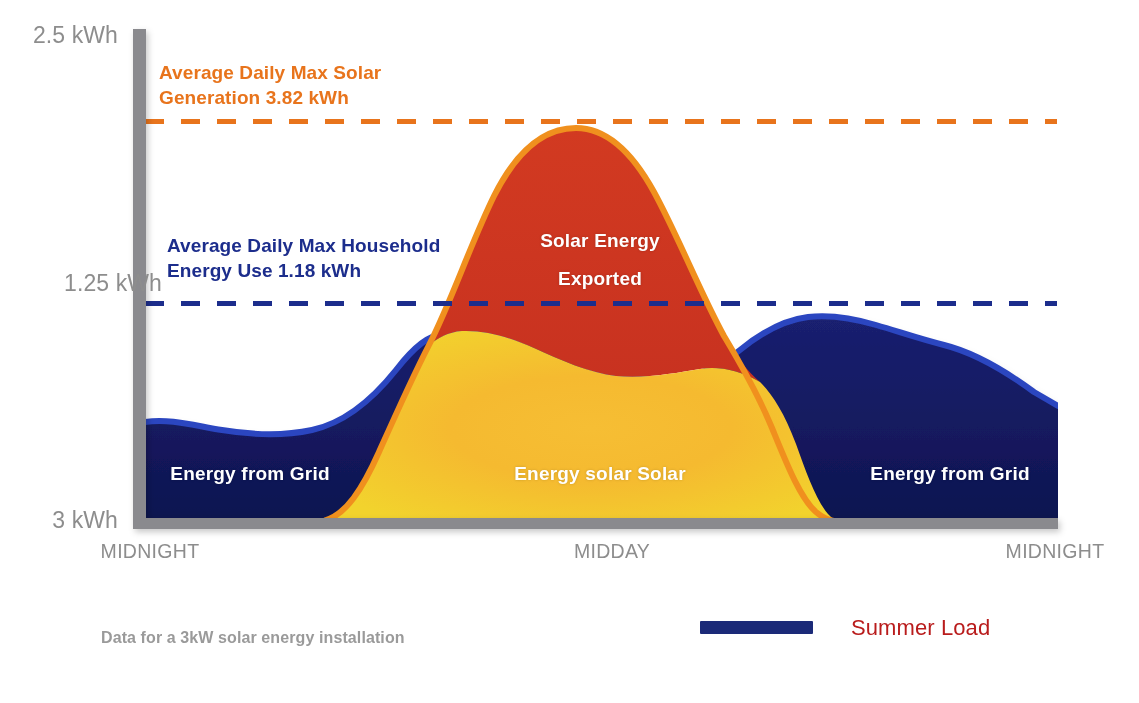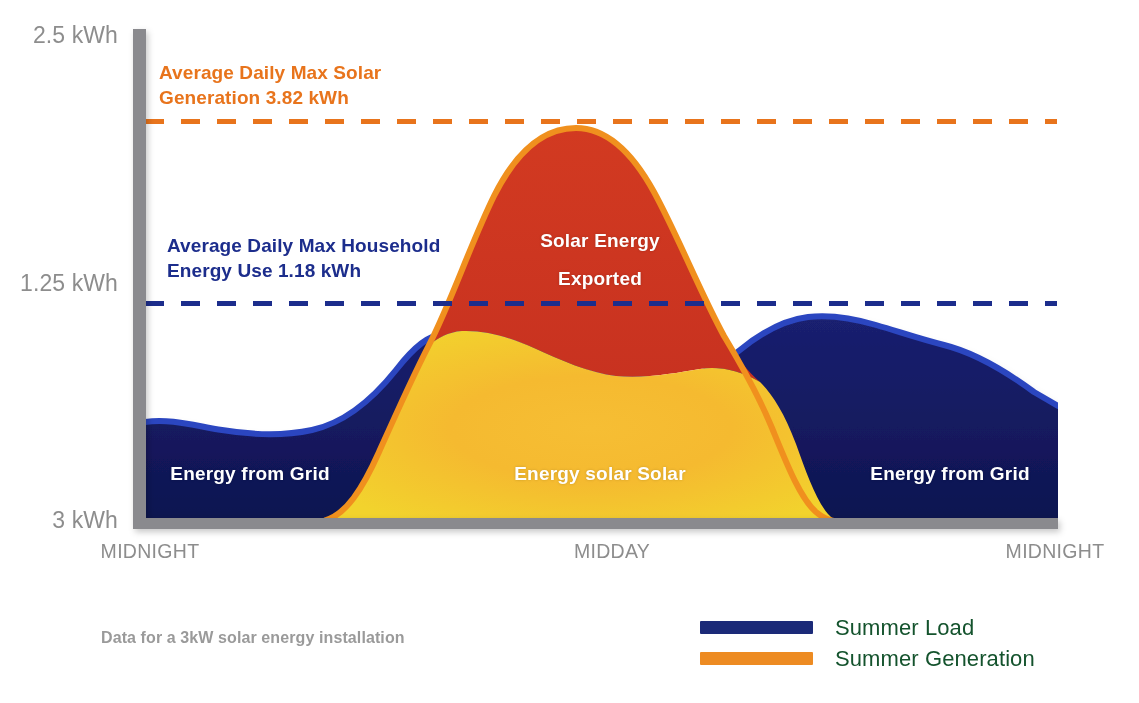--- a/index.html
+++ b/index.html
@@ -35,21 +35,21 @@
   }
 
   .caption{
     position:absolute;color:#9a9a9a;font-size:16px;font-weight:bold;
     white-space:nowrap;letter-spacing:.1px;
   }
 
   #legend{position:absolute;left:700px;top:612px;}
   .legend-row{display:flex;align-items:center;height:31px;}
   .swatch{width:113px;height:13px;border-radius:1px;margin-right:22px;flex:0 0 auto;}
-  .legend-text{color:#14532d;font-size:22px;font-weight:400;white-space:nowrap;letter-spacing:.1px;}
+  .legend-text{color:#b91c1c;font-size:22px;font-weight:400;white-space:nowrap;letter-spacing:.1px;margin-left:16px;}
 </style>
 </head>
 <body>
 
 <div id="chart-root">
 
   <svg id="plot" viewBox="0 0 1139 703">
     <defs>
       <linearGradient id="gNavy" x1="0" y1="0" x2="0" y2="1">
         <stop offset="0%" stop-color="#1A2070"></stop>
@@ -157,21 +157,21 @@
     <line x1="145" y1="121.5" x2="1057" y2="121.5" stroke="#E8741C" stroke-width="5" stroke-dasharray="19 17" stroke-linecap="butt"></line>
     <line x1="145" y1="303.5" x2="1057" y2="303.5" stroke="#1C2D8C" stroke-width="5" stroke-dasharray="19 17" stroke-linecap="butt"></line>
 
     <g filter="url(#axShadow)">
       <rect x="133" y="29" width="13" height="489" fill="#8a8a8e"></rect>
       <rect x="133" y="518" width="925" height="11" fill="#8a8a8e"></rect>
     </g>
   </svg>
 
   <div class="ylab" style="left:0px;top:22px;width:118px;">2.5 kWh</div>
-  <div class="ylab" style="left:0px;top:270px;width:118px;">1.25 kWh</div>
+  <div class="ylab" style="left:0px;top:270px;width:118px;padding-left:44px;">1.25 kWh</div>
   <div class="ylab" style="left:0px;top:507px;width:118px;">3 kWh</div>
 
   <div class="xlab" style="left:60px;top:540px;width:180px;">MIDNIGHT</div>
   <div class="xlab" style="left:522px;top:540px;width:180px;">MIDDAY</div>
   <div class="xlab" style="left:965px;top:540px;width:180px;">MIDNIGHT</div>
 
   <div class="annot solar" style="left:159px;top:60px;">Average Daily Max Solar
 Generation 3.82 kWh</div>
   <div class="annot house" style="left:159px;top:233px;margin-left:8px;">Average Daily Max Household
 Energy Use 1.18 kWh</div>
@@ -182,19 +182,15 @@
   <div class="inlab" style="left:495px;top:222px;width:210px;">Solar Energy
 Exported</div>
 
   <div class="caption" style="left:101px;top:629px;">Data for a 3kW solar energy installation</div>
 
   <div id="legend">
     <div class="legend-row">
       <span class="swatch" style="background:#1B2A78;"></span>
       <span class="legend-text">Summer Load</span>
     </div>
-    <div class="legend-row">
-      <span class="swatch" style="background:#ED8B22;"></span>
-      <span class="legend-text">Summer Generation</span>
-    </div>
   </div>
 
 </div>
 
 </body></html>

